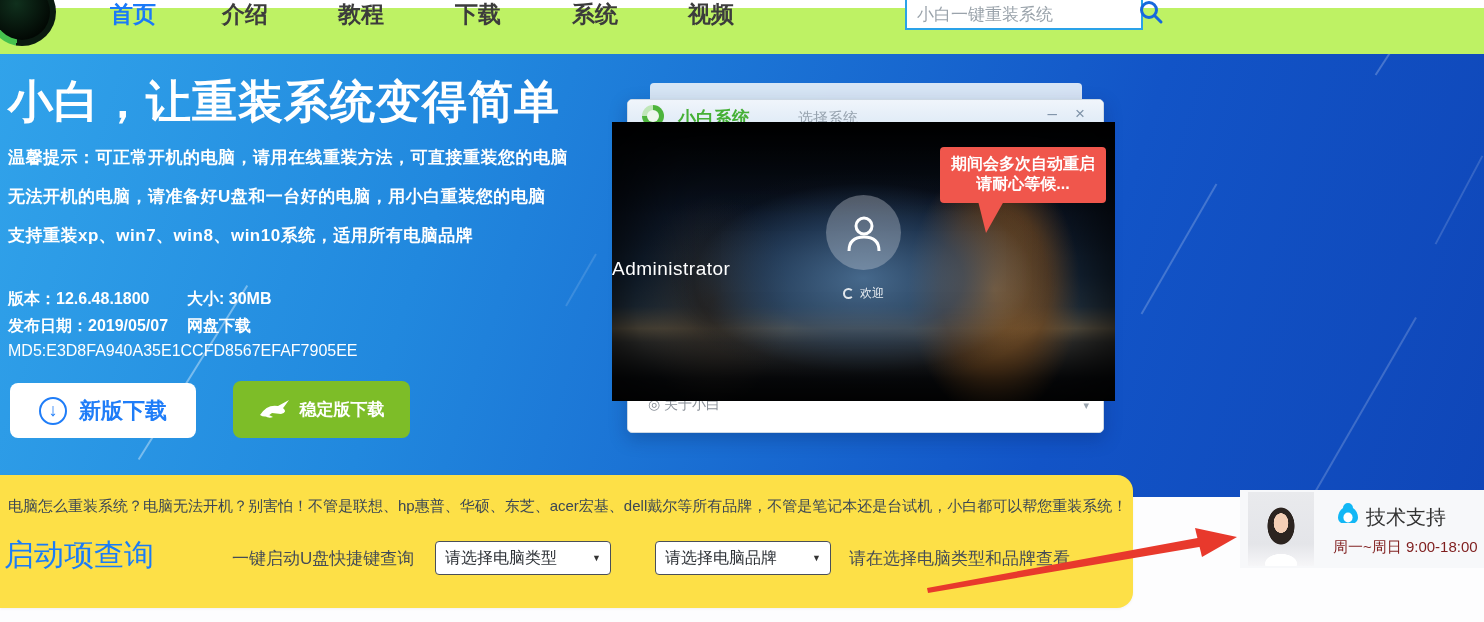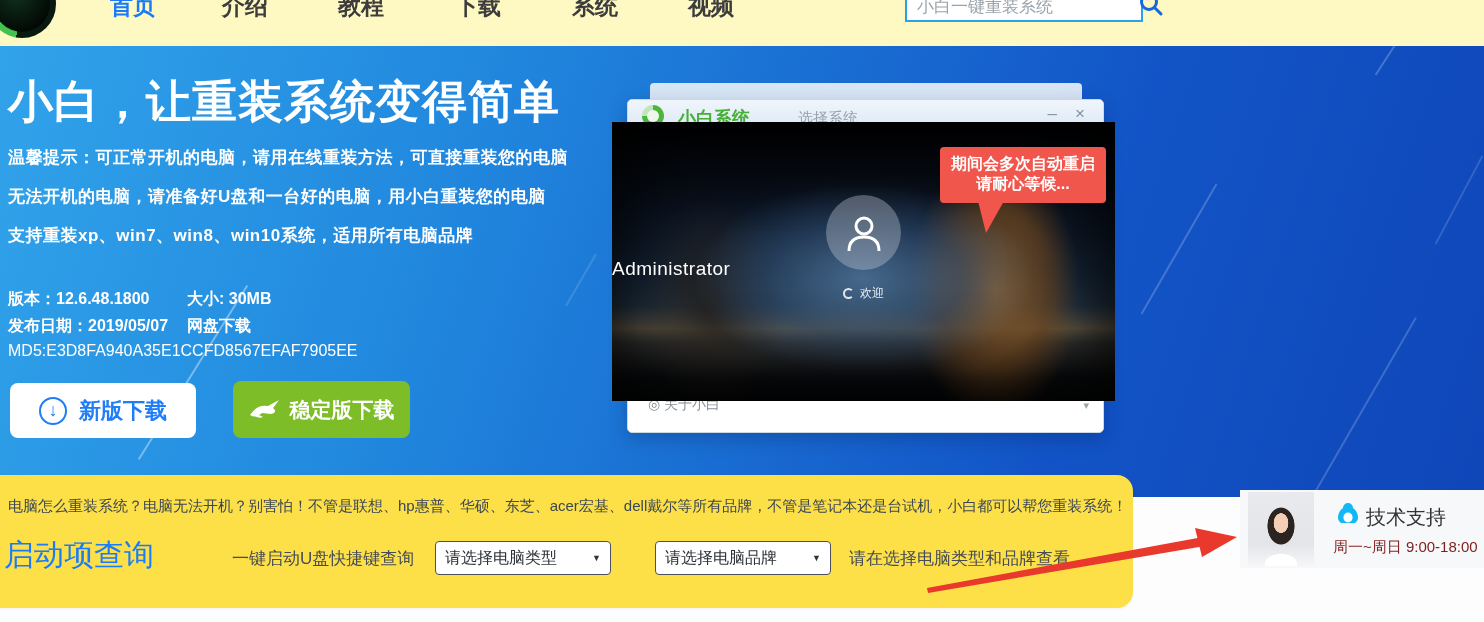--- a/index.html
+++ b/index.html
@@ -1,21 +1,21 @@
 <!DOCTYPE html>
 <html><head>
 <meta charset="utf-8">
 <style>
   * { margin:0; padding:0; box-sizing:border-box; }
   body { background:#fff; }
   .page { position:relative; width:1484px; height:622px; overflow:hidden;
           font-family:"Liberation Sans","DejaVu Sans",sans-serif; background:#fff; }
 
   
-  .nav { position:absolute; left:0; top:0; width:100%; height:46px; background:#fef9c3; z-index:20; }
+  .nav { position:absolute; left:0; top:8px; width:100%; height:46px; background:#bef264; z-index:20; }
   .logo { position:absolute; left:-12px; top:-30px; width:68px; height:68px; border-radius:50%;
           background:conic-gradient(from 190deg, #46c24e 0 70deg, #eaf6ec 70deg 120deg, #0a1a10 120deg 360deg); }
   .logo::after { content:""; position:absolute; inset:6px; border-radius:50%;
           background:radial-gradient(circle at 40% 35%, #10301d, #020804 75%); }
   .nav-item { position:absolute; top:-9px; font-size:23px; font-weight:700; color:#3c3c3c; cursor:pointer; }
   .nav-item.active { color:#1a7af8; }
   .ni0{left:110px}.ni1{left:222px}.ni2{left:338px}.ni3{left:455px}.ni4{left:572px}.ni5{left:688px}
   .search-box { position:absolute; left:905px; top:-17px; width:238px; height:39px; background:#fff;
           border:2px solid #2aa2e8; display:flex; align-items:flex-end; }
   .search-box input { flex:1; border:none; outline:none; font-size:17px; color:#444;
@@ -45,21 +45,21 @@
 
   .btn-new { position:absolute; left:10px; top:383px; width:186px; height:55px; z-index:2;
           background:#fff; border-radius:8px; display:flex; align-items:center; justify-content:center;
           gap:12px; cursor:pointer; }
   .btn-new .dl-circle { width:28px; height:28px; border:2px solid #1f7df8; border-radius:50%;
           color:#1f7df8; font-size:18px; font-weight:700; display:flex; align-items:center; justify-content:center; }
   .btn-new .lbl { color:#1f7df8; font-size:22px; font-weight:700; }
   .btn-stable { position:absolute; left:233px; top:381px; width:177px; height:57px; z-index:2;
           background:#7dbd28; border-radius:8px; display:flex; align-items:center; justify-content:center;
           gap:9px; cursor:pointer; }
-  .btn-stable .lbl { color:#fff; font-size:21px; font-weight:700; }
+  .btn-stable .lbl { color:#fff; font-size:17px; font-weight:700; }
 
   
   .backwin { position:absolute; left:650px; top:83px; width:432px; height:24px; z-index:2;
           background:#e2ecf7; border-radius:4px 4px 0 0; opacity:.95; }
   .appwin { position:absolute; left:627px; top:99px; width:477px; height:334px; z-index:3;
           background:#fff; border:1px solid #ccd8e4; border-radius:5px;
           box-shadow:0 6px 18px rgba(0,25,70,.25); }
   .titlebar { height:33px; background:linear-gradient(#f0f5fb,#dae7f5); border-radius:5px 5px 0 0;
           position:relative; }
   .tb-logo { position:absolute; left:14px; top:5px; width:22px; height:22px; border-radius:50%;

